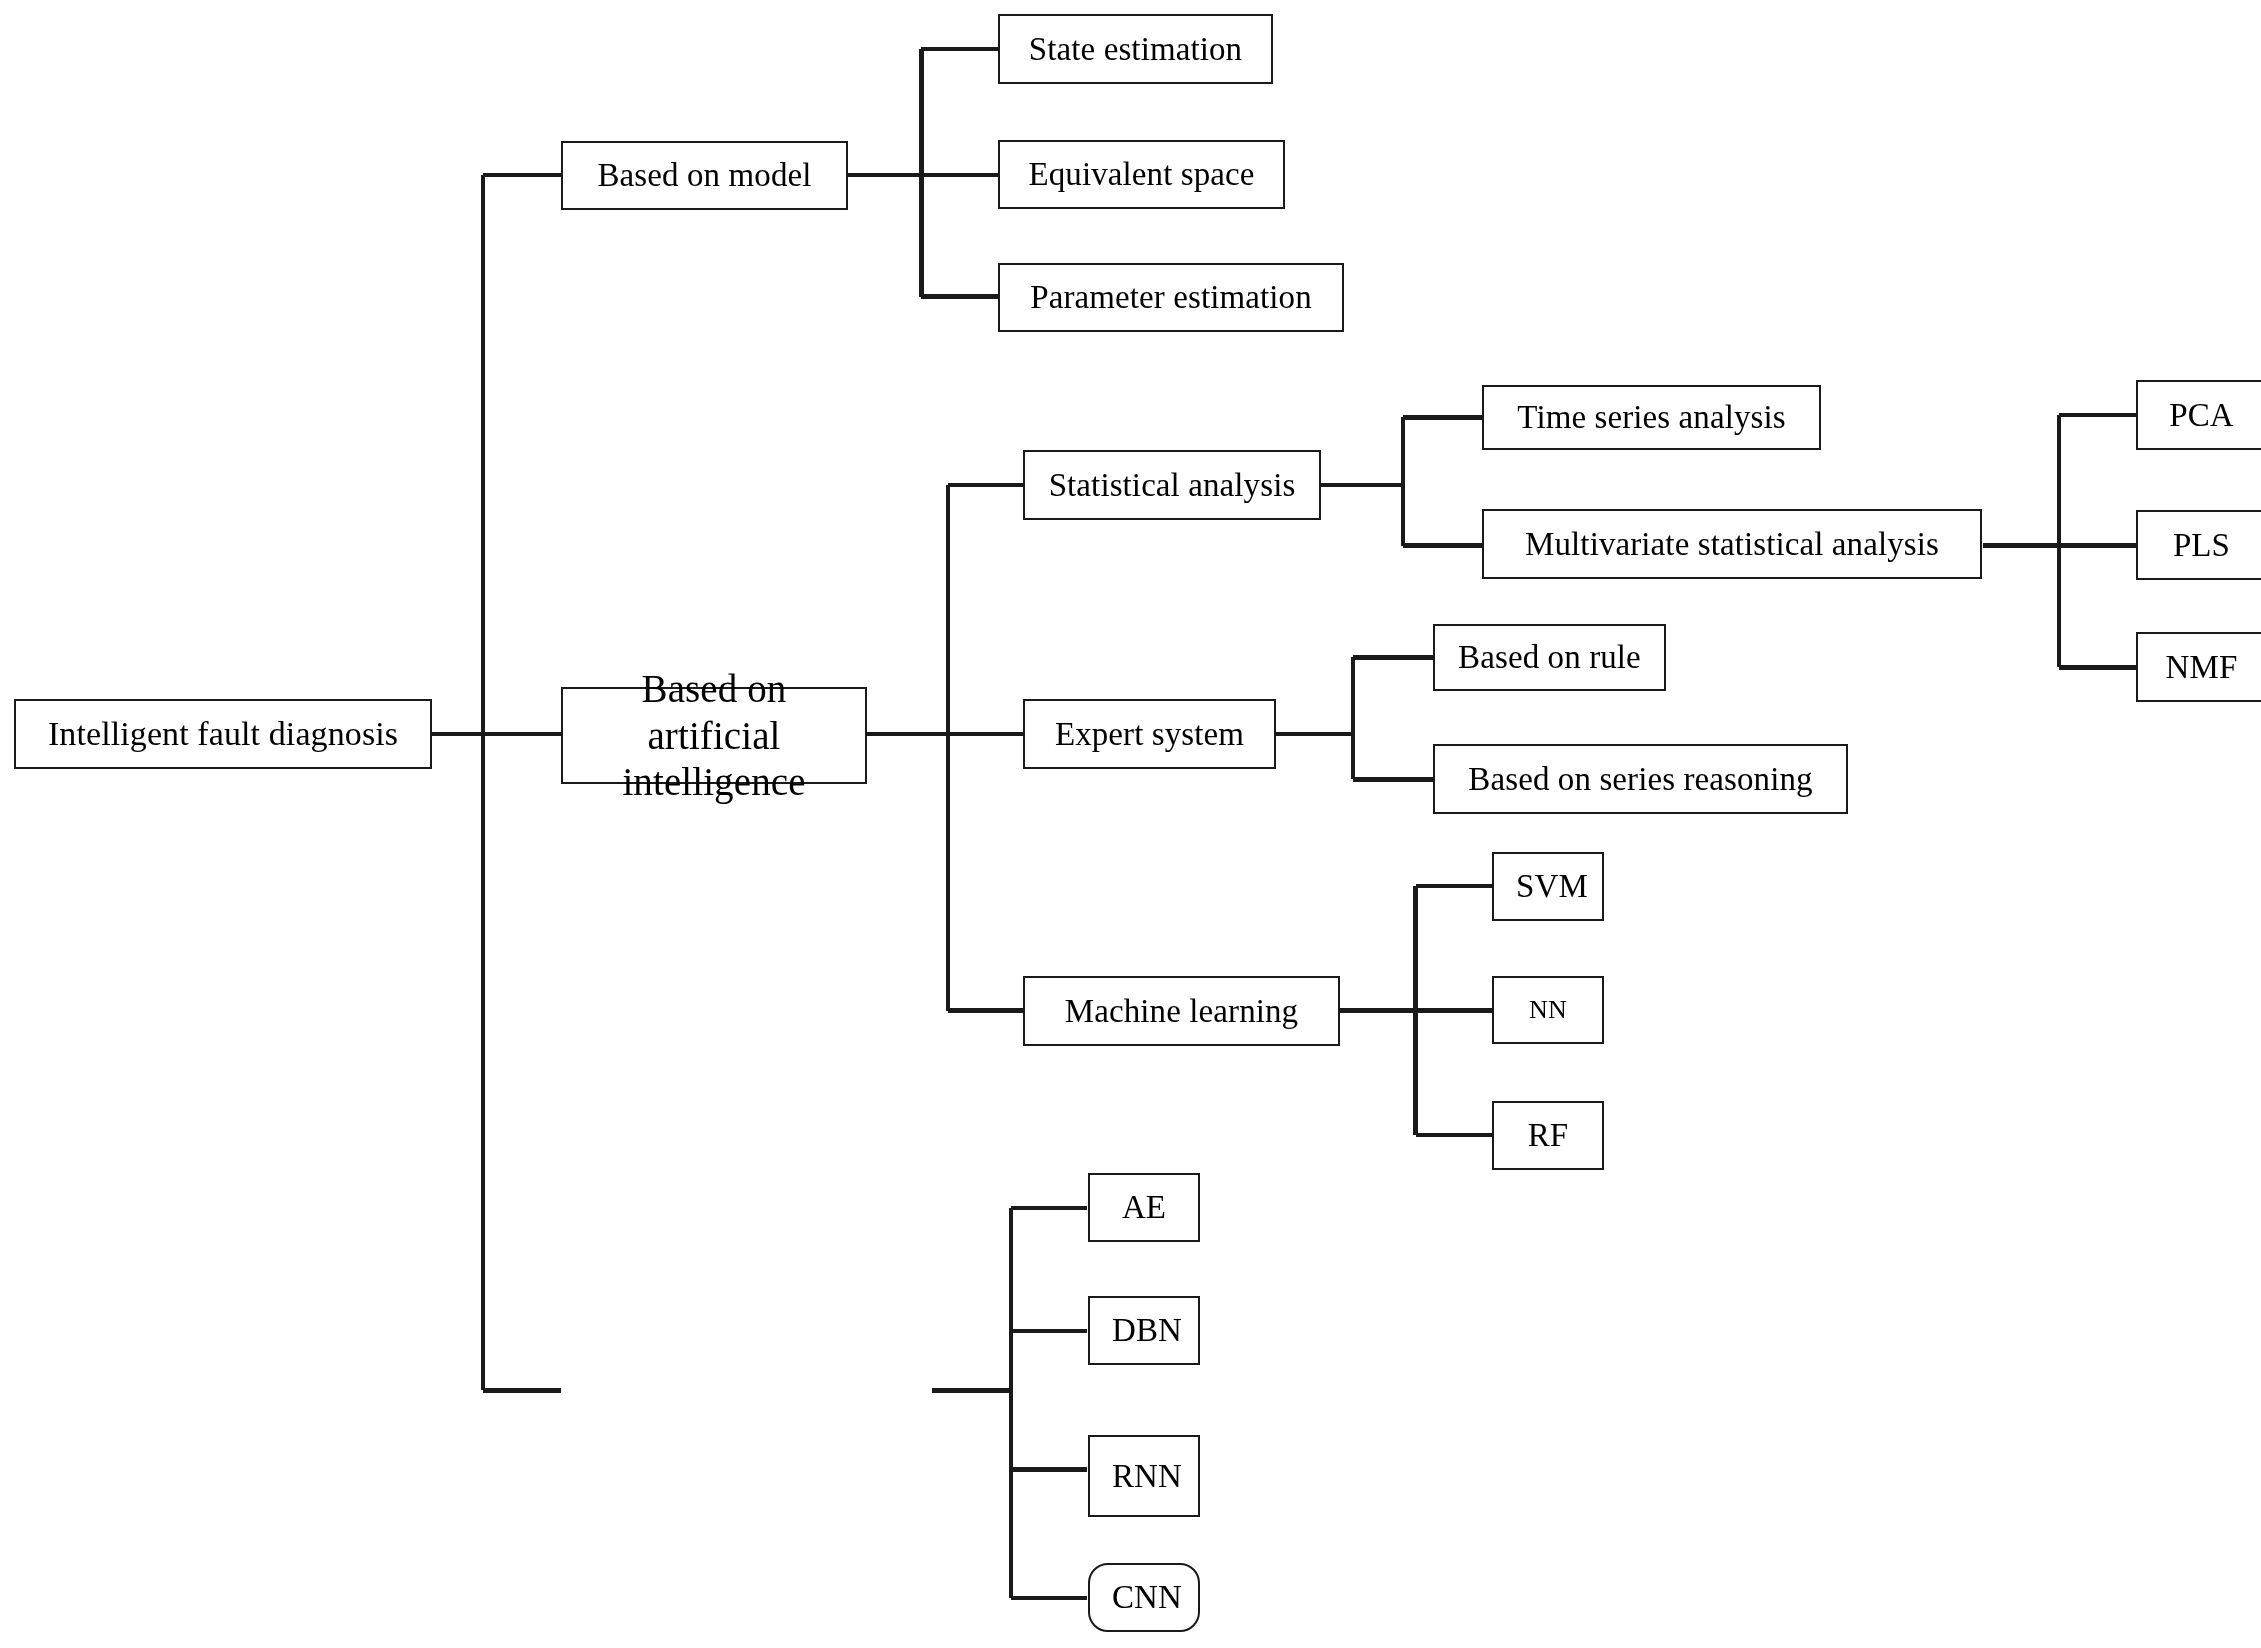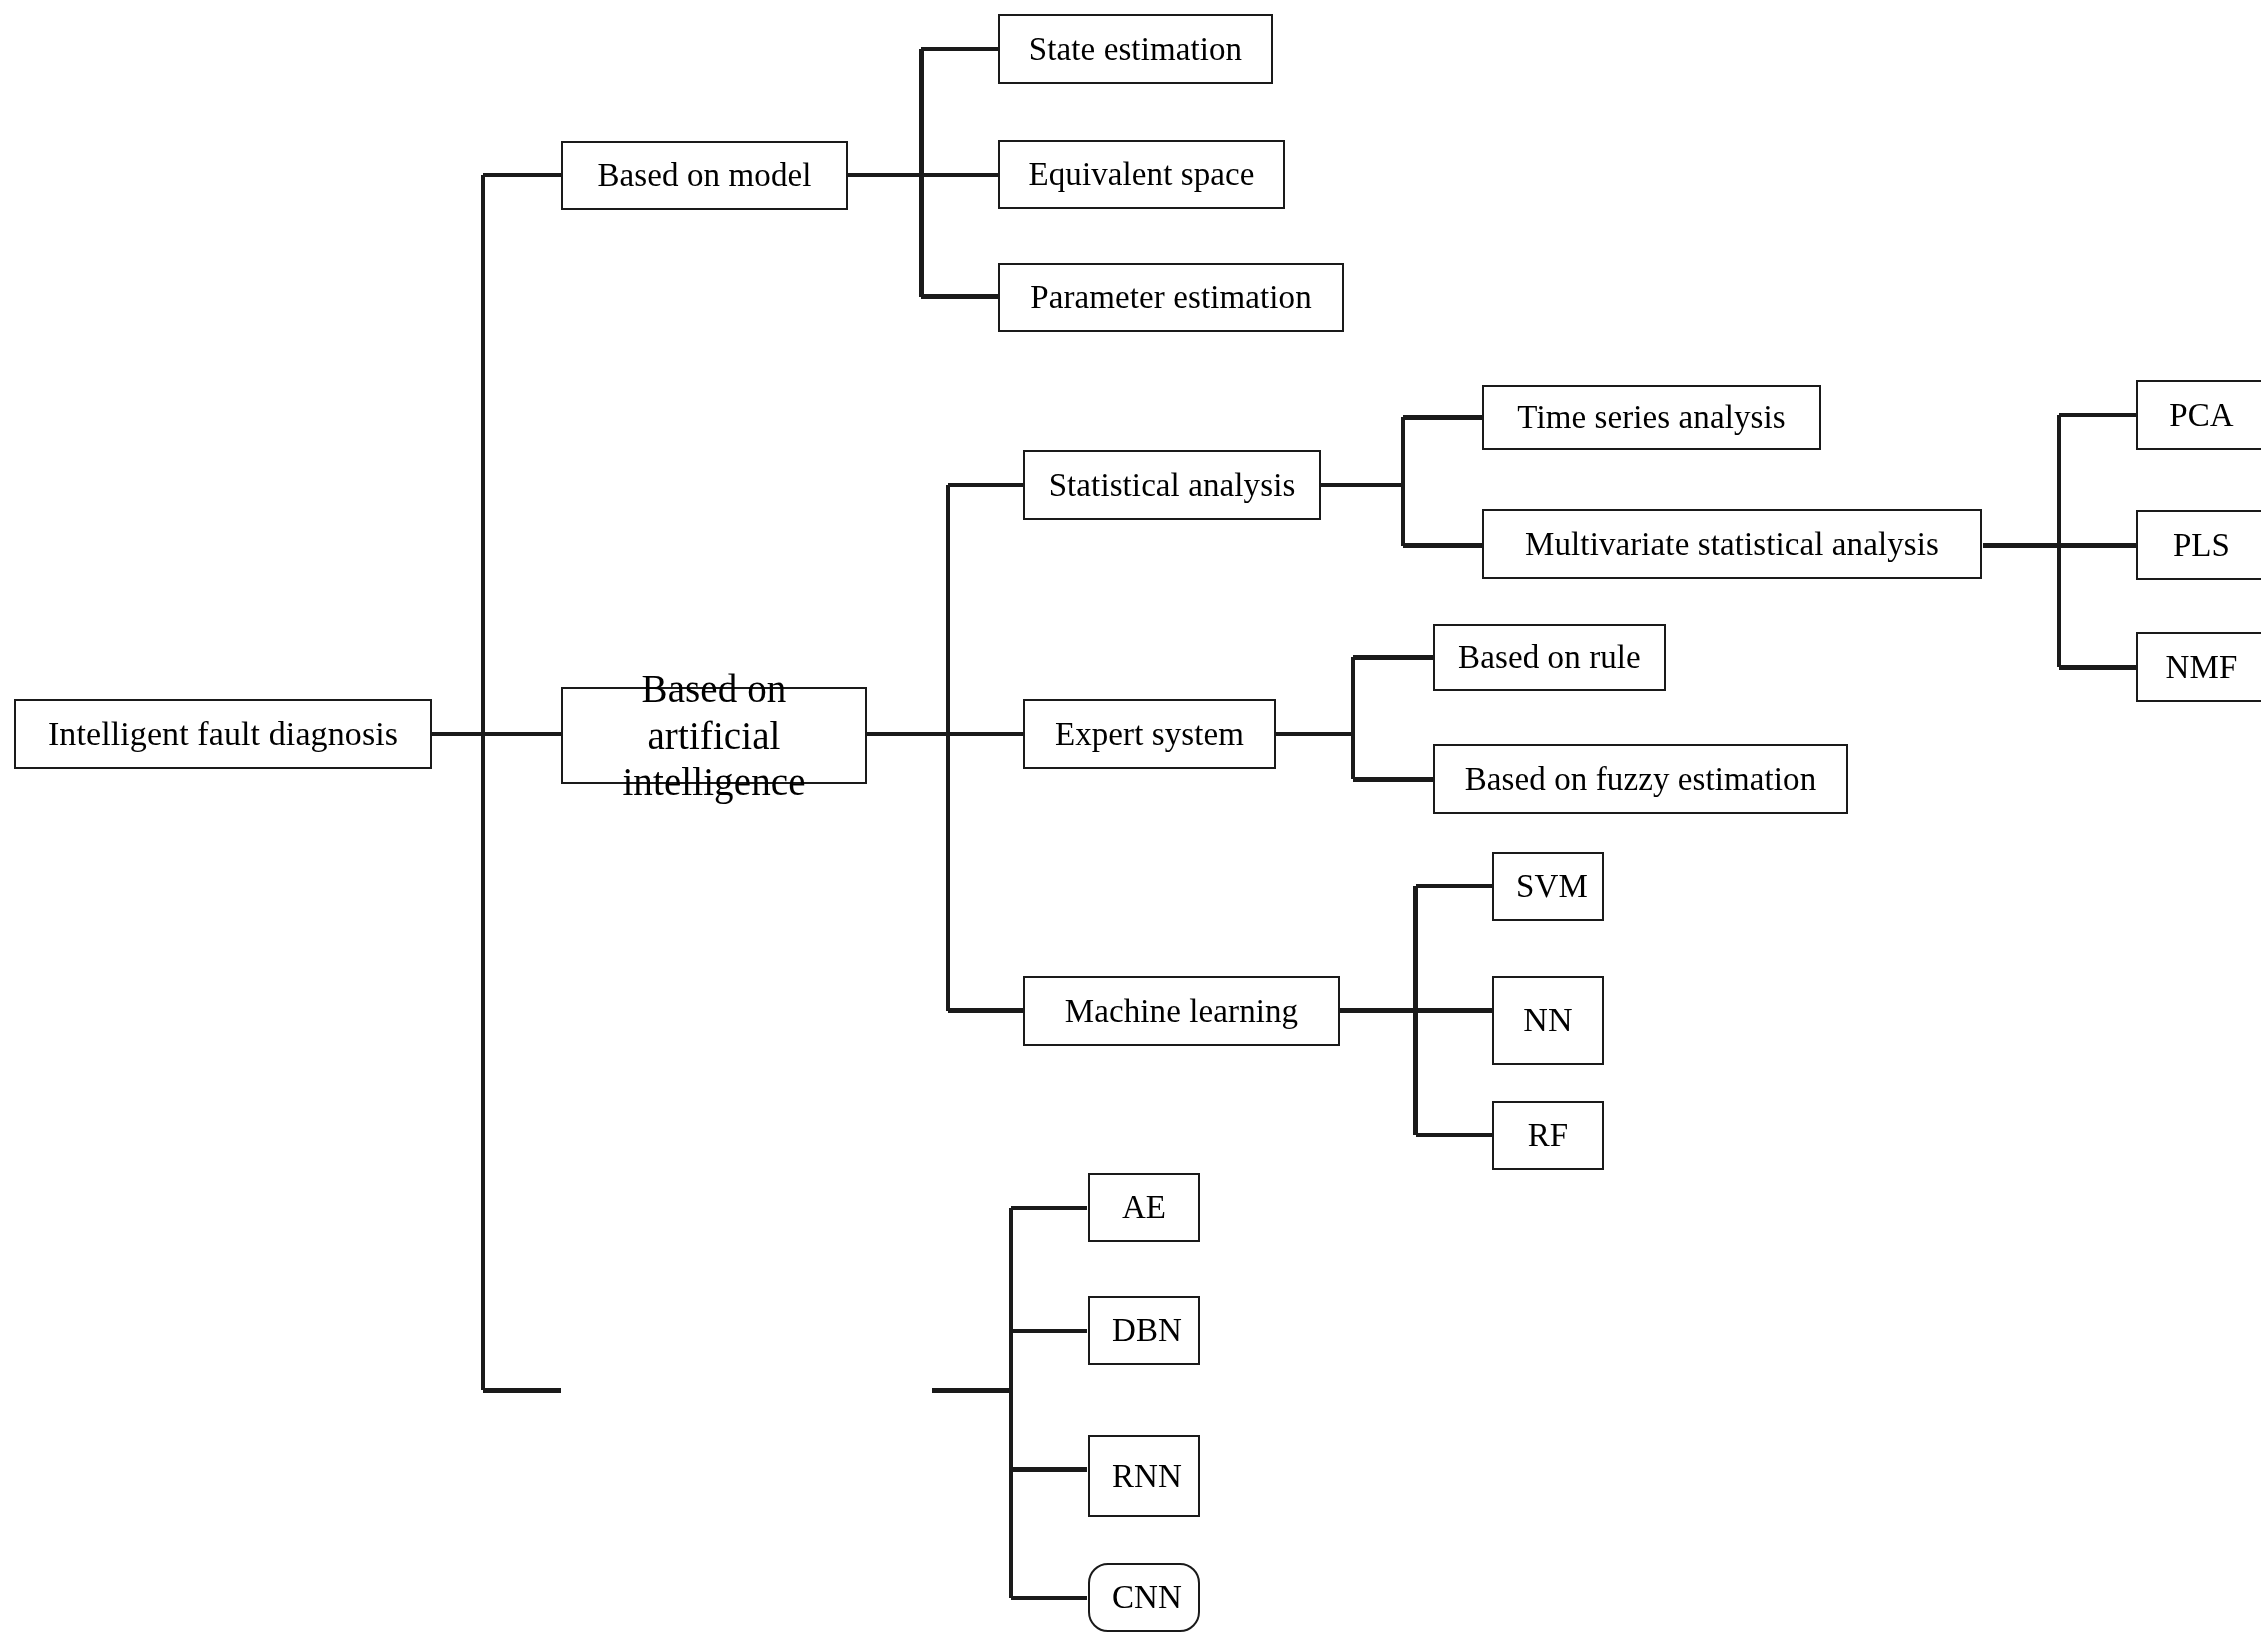--- a/index.html
+++ b/index.html
@@ -158,32 +158,32 @@
 
   <div class="node" style="left:1023px; top:699px; width:253px; height:70px; font-size:33px;">
     <span class="lbl">Expert system</span>
   </div>
 
   <div class="node" style="left:1433px; top:624px; width:233px; height:67px; font-size:33px;">
     <span class="lbl">Based on rule</span>
   </div>
 
   <div class="node" style="left:1433px; top:744px; width:415px; height:70px; font-size:33px;">
-    <span class="lbl">Based on fuzzy estimation</span>
+    <span class="lbl">Based on series reasoning</span>
   </div>
 
   <div class="node" style="left:1023px; top:976px; width:317px; height:70px; font-size:33px;">
     <span class="lbl">Machine learning</span>
   </div>
 
   <div class="node" style="left:1492px; top:852px; width:112px; height:69px; font-size:33px;">
     <span class="lbl">SVM</span>
   </div>
 
-  <div class="node" style="left:1492px; top:976px; width:112px; height:89px; font-size:34px;text-align:center;">
+  <div class="node" style="left:1492px; top:976px; width:112px; height:68px; font-size:26px;text-align:center;">
     <span class="lbl">NN</span>
   </div>
 
   <div class="node" style="left:1492px; top:1101px; width:112px; height:69px; font-size:33px;justify-content:flex-end;">
     <span class="lbl">RF</span>
   </div>
 
 
   <div class="node" style="left:1088px; top:1173px; width:112px; height:69px; font-size:33px;">
     <span class="lbl">AE</span>

